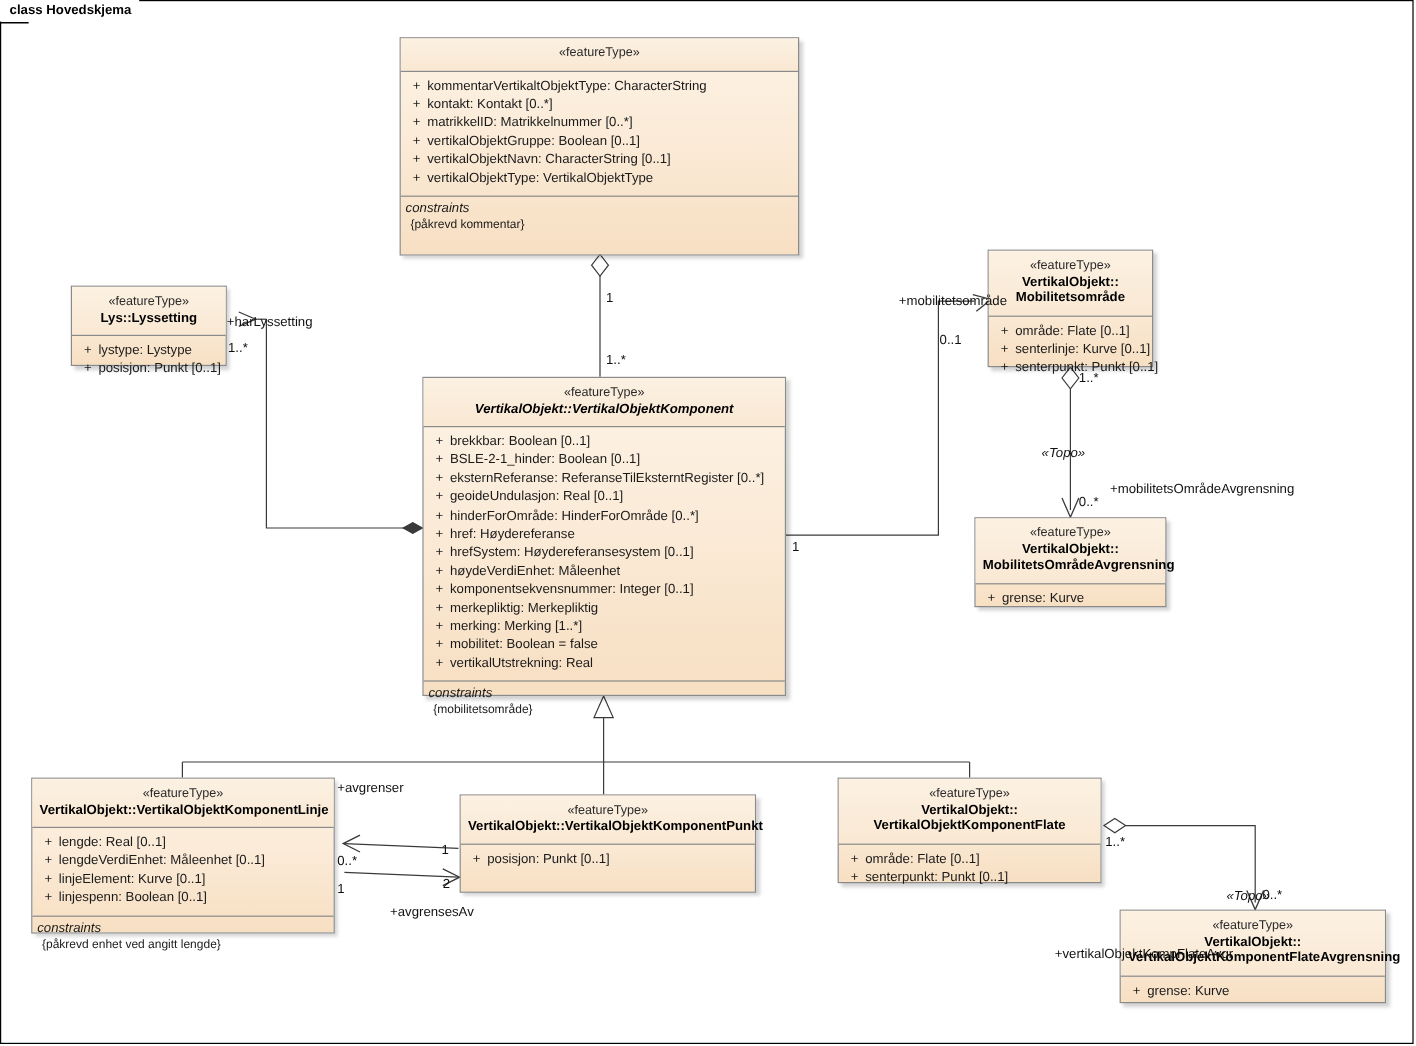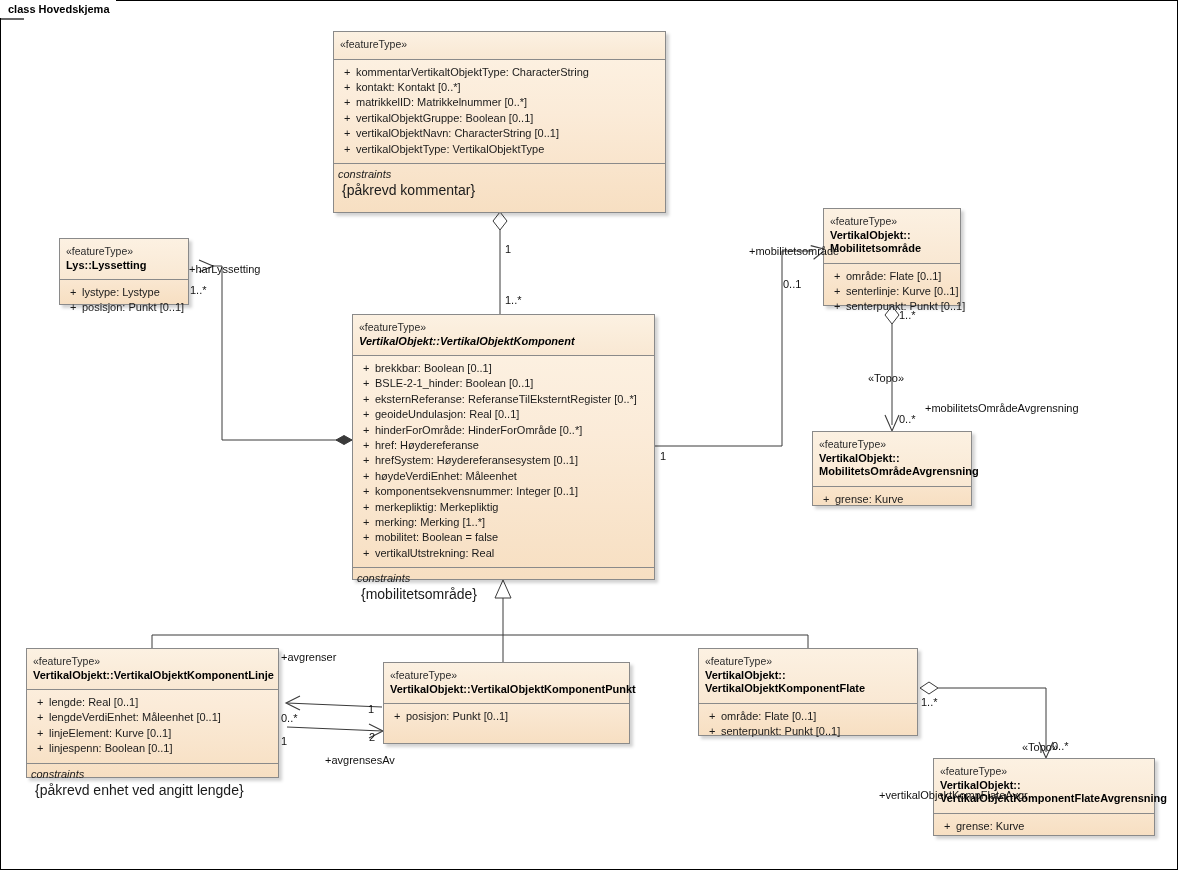--- a/index.html
+++ b/index.html
@@ -50,21 +50,21 @@
     box-sizing:border-box;
     border:1px solid #8a8a8a;
     background:linear-gradient(to bottom,#fdf3e5 0%,#fbebd8 45%,#f7dfc2 100%);
     box-shadow:3px 3px 3px rgba(0,0,0,0.18);
     z-index:3;
     font-size:11px;
     color:#1a1a1a;
   }
   .cls .hdr{
     padding:6px 6px 7px 6px;
-    text-align:left;
+    text-align:center;
     line-height:13.5px;
     border-bottom:1px solid #8a8a8a;
     background:linear-gradient(to bottom,#fcf1e2 0%,#f9e8d3 100%);
   }
   .cls .stereo{
     font-size:10.5px;
     color:#2b2b2b;
     display:block;
   }
   .cls .cname{
@@ -95,40 +95,40 @@
     padding:4px 4px 6px 4px;
     min-height:22px;
   }
   .cls .cons-title{
     text-align:left;
     font-style:italic;
     font-size:11px;
     padding-bottom:2px;
   }
   .cls .cons-body{
-    font-size:14px;
+    font-size:10px;
     padding-left:4px;
   }
   
   #links{
     position:absolute;
     left:0;top:0;
     width:1180px;height:872px;
     z-index:2;
     pointer-events:none;
   }
   .lbl{
     position:absolute;
     font-size:11px;
     color:#111;
     white-space:nowrap;
     z-index:4;
   }
   .lbl.mult{ font-size:11px; }
-  .lbl.stereo-lbl{ font-size:11px; }
+  .lbl.stereo-lbl{ font-size:11px;font-style:italic; }
   .lbl.overlay{ z-index:5; }
 </style>
 </head>
 <body>
 
 <div id="canvas">
 
   <div id="frame"></div>
   <div id="frame-tab">class Hovedskjema</div>
   <svg id="frame-tab-slash" viewBox="0 0 24 20">

